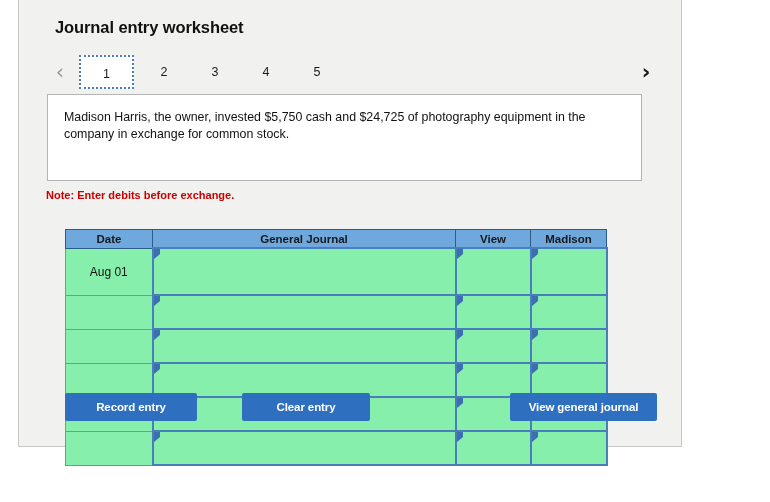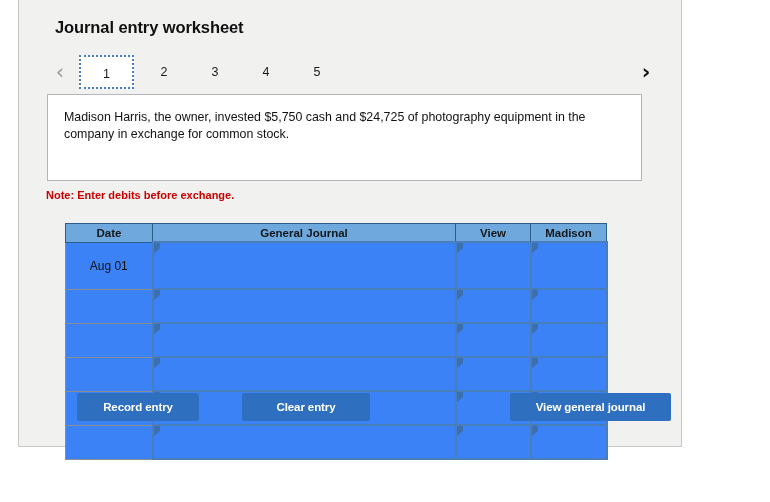--- a/index.html
+++ b/index.html
@@ -111,40 +111,40 @@
     font-size: 11px;
     font-weight: bold;
     color: #cc0000;
     white-space: nowrap;
   }
 
   
   .jtable {
     position: absolute;
     left: 46px;
-    top: 223px;
+    top: 229px;
     width: 541px;
     border-collapse: collapse;
     table-layout: fixed;
   }
   .jtable th {
     background: #6fa8dc;
     border: 1px solid #2b5d8b;
     color: #15181b;
     font-size: 11.5px;
     font-weight: bold;
     height: 17px;
     padding: 0;
     text-align: center;
   }
   .jtable td {
     padding: 16px;
     height: 23px;
     border: 1px solid #8d8d8d;
-    background: #3b82f6;
+    background: #86efac;
     box-sizing: border-box;
   }
   .col-date  { width: 87px; }
   .col-gj    { width: 303px; }
   .col-debit { width: 75px; }
   .col-credit{ width: 76px; }
 
   .cell-date {
     text-align: center;
     font-size: 12px;
@@ -178,23 +178,23 @@
     color: #ffffff;
     font-size: 11.5px;
     font-weight: bold;
     border: none;
     border-radius: 2px;
     cursor: pointer;
     font-family: "Liberation Sans", "DejaVu Sans", sans-serif;
     letter-spacing: -0.1px;
     padding: 0;
   }
-  .btn-record  { left: 46px;  top: 393px; width: 122px; margin-left: 12px; }
+  .btn-record  { left: 46px;  top: 393px; width: 132px; }
   .btn-clear   { left: 223px; top: 393px; width: 128px; }
-  .btn-view    { left: 491px; top: 393px; width: 161px; }
+  .btn-view    { left: 491px; top: 393px; width: 147px; }
 </style>
 </head>
 <body>
 
 <div class="card">
 
   <div class="title">Journal entry worksheet</div>
 
   <div class="pager">
     <div class="chev chev-prev">‹</div>

